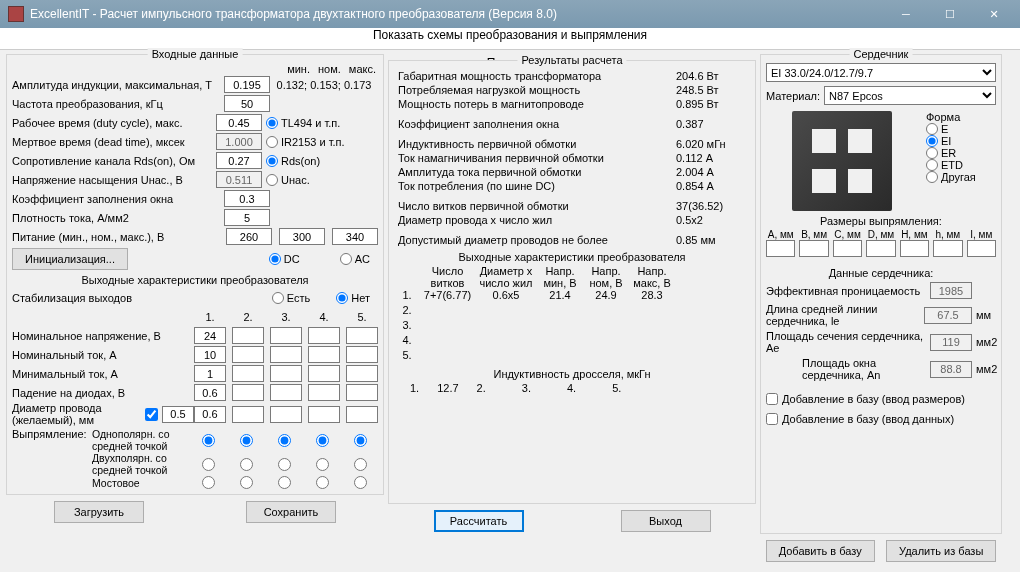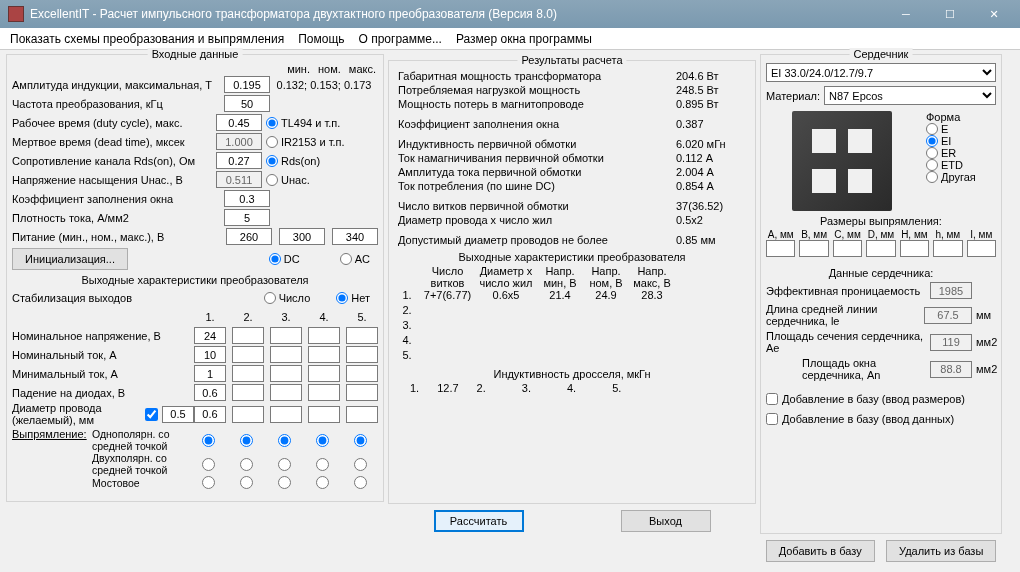--- a/index.html
+++ b/index.html
@@ -1,24 +1,24 @@
 <!DOCTYPE html>
 <html><head>
 <meta charset="utf-8">
 <style>
 * { box-sizing: border-box; margin: 0; padding: 0; }
 body { font-family: "Segoe UI", Tahoma, sans-serif; font-size: 11px; background: #f0f0f0; width: 1020px; height: 572px; overflow: hidden; }
 .titlebar { height: 28px; background: linear-gradient(#8aa5b8, #7a99af); color: #fff; display: flex; align-items: center; padding: 0 4px 0 8px; }
 .titlebar .icon { width: 16px; height: 16px; background: #a44; margin-right: 6px; border: 1px solid #633; }
 .titlebar .title { flex: 1; font-size: 12px; }
 .titlebar .winbtn { width: 44px; height: 22px; display: flex; align-items: center; justify-content: center; cursor: pointer; }
-.menubar { height: 22px; background: #fff; border-bottom: 1px solid #ccc; display: flex; align-items: center; padding: 0 10px; gap: 14px; }
+.menubar { height: 22px; background: #fff; border-bottom: 1px solid #ccc; display: flex; align-items: center; padding: 0 18px; gap: 14px; flex-direction: column; }
 .menubar span { font-size: 12px; color: #000; cursor: default; }
 .content { display: flex; gap: 4px; padding: 4px 6px; }
-.panel { border: 1px solid #d4d4d4; padding: 3px 5px 12px 5px; position: relative; background: #f0f0f0; }
+.panel { border: 1px solid #d4d4d4; padding: 3px 5px 5px 5px; position: relative; background: #f0f0f0; }
 .panel-title { position: absolute; top: -7px; left: 50%; transform: translateX(-50%); background: #f0f0f0; padding: 0 4px; font-size: 11px; white-space: nowrap; }
 .col1 { width: 378px; }
 .col2 { width: 368px; }
 .col3 { width: 242px; }
 .row { display: flex; align-items: center; min-height: 19px; }
 .lbl { flex: 1; font-size: 11px; }
 input.txt { width: 46px; height: 17px; border: 1px solid #7a7a7a; text-align: center; font-size: 11px; background: #fff; }
 input.txt.ro { background: #f0f0f0; color: #666; }
 .rad { display: inline-flex; align-items: center; gap: 3px; margin-right: 8px; }
 .rad input { width: 12px; height: 12px; }
@@ -143,21 +143,21 @@
             <input type="radio" name="dcac" style="">
             <span>AC</span>
           </label>
       </div>
 
       <div class="sub-title">Выходные характеристики преобразователя</div>
       <div class="row">
         <div class="lbl">Стабилизация выходов</div>
         <label class="rad">
             <input type="radio" name="stab" style="">
-            <span>Число</span>
+            <span>Есть</span>
           </label>
         <label class="rad" style="margin-left:18px;">
             <input type="radio" name="stab" checked="" style="">
             <span>Нет</span>
           </label>
       </div>
       <div class="row">
         <div class="lbl"></div>
         <div class="grid5">
           <span style="text-align:center;">1.</span>
@@ -215,21 +215,21 @@
           </div>
         <div class="grid5">
           <input class="txt" style="width: 32px;" value="0.6">
           <input class="txt" style="width: 32px;">
           <input class="txt" style="width: 32px;">
           <input class="txt" style="width: 32px;">
           <input class="txt" style="width: 32px;">
         </div>
       </div>
       <div class="row" style="align-items:flex-start; margin-top:2px;">
-        <div style="width:80px;text-decoration:underline;">Выпрямление:</div>
+        <div style="width:80px;">Выпрямление:</div>
         <div style="flex:1;">
           <div style="display:flex;align-items:center;">
             <div style="width:100px;font-size:10.5px;">Однополярн. со средней точкой</div>
             <div class="grid5">
               <div class="radio-cell">
                   <input type="radio" name="rc1" checked="" style="">
                 </div>
               <div class="radio-cell">
                   <input type="radio" name="rc2" checked="" style="">
                 </div>
@@ -279,20 +279,24 @@
               <div class="radio-cell">
                   <input type="radio" name="rc4" style="">
                 </div>
               <div class="radio-cell">
                   <input type="radio" name="rc5" style="">
                 </div>
             </div>
           </div>
         </div>
       </div>
+    </div>
+    <div class="bottom-btns">
+      <button class="btn">Загрузить</button>
+      <button class="btn">Сохранить</button>
     </div>
   </div>
 
   <div class="col2">
     <div class="panel" style="margin-top:6px;padding-top:8px;height:444px;">
       <div class="panel-title">Результаты расчета</div>
       <div class="result-row">
           <span>Габаритная мощность трансформатора</span>
           <span class="val">204.6 Вт</span>
         </div>

